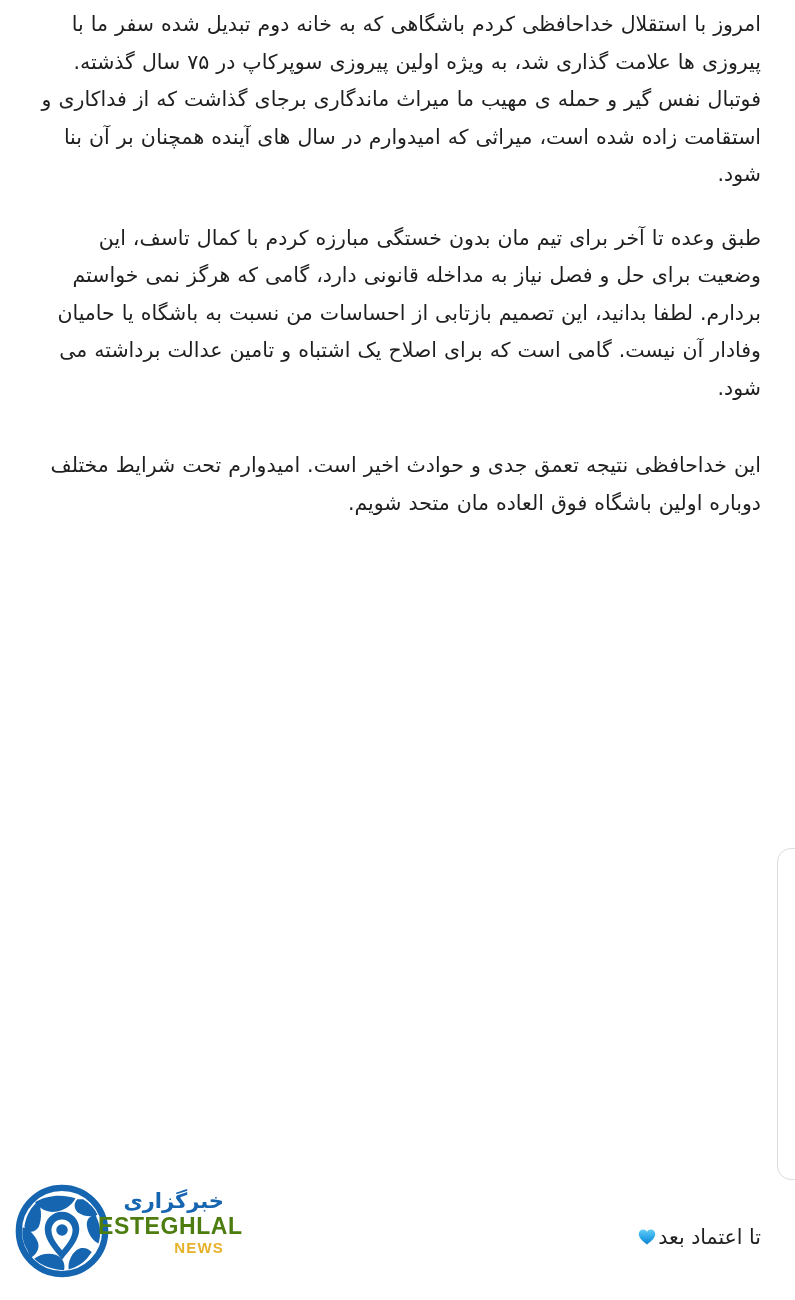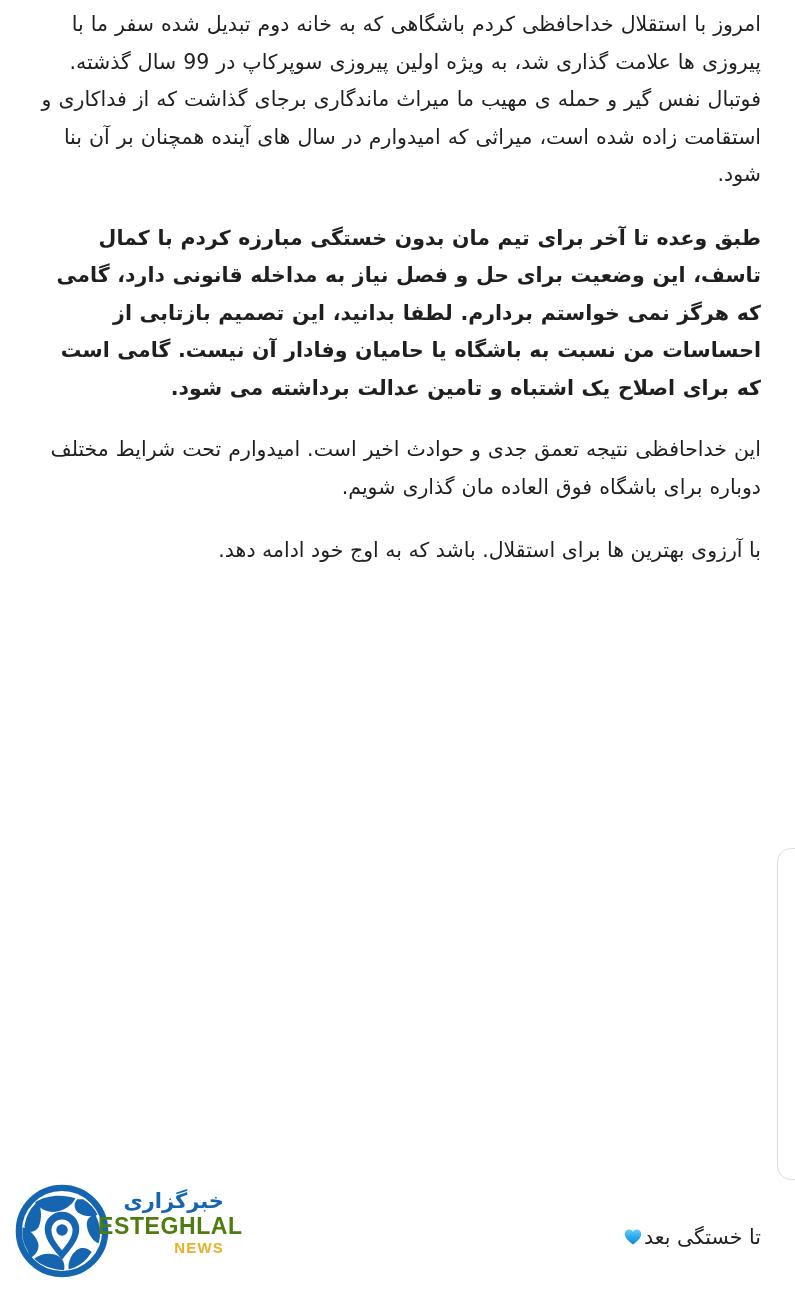--- a/index.html
+++ b/index.html
@@ -70,21 +70,21 @@
   .para {
     font-size: 20.5px;
     line-height: 1.83;
     color: #1f1f1f;
     margin: 0 0 26px 0;
     direction: rtl;
     text-align: right;
     word-spacing: 0.5px;
   }
 
-  .para.tight { margin-bottom: 24px; font-weight: bold; }
+  .para.tight { margin-bottom: 40px; }
 
   .para-final {
     font-size: 20.5px;
     line-height: 1.83;
     color: #1f1f1f;
     margin: 0;
     direction: rtl;
     text-align: right;
   }
 
@@ -169,35 +169,34 @@
 </head>
 <body>
 
 <div id="page">
 
   <div class="panel-edge"></div>
 
   <div class="content">
 
 
-    <p class="para">امروز با استقلال خداحافظی کردم باشگاهی که به خانه دوم تبدیل شده سفر ما با پیروزی ها علامت گذاری شد، به ویژه اولین پیروزی سوپرکاپ در 99 سال گذشته. فوتبال نفس گیر و حمله ی مهیب ما میراث ماندگاری برجای گذاشت که از فداکاری و استقامت زاده شده است، میراثی که امیدوارم در سال های آینده همچنان بر آن بنا شود.</p>
+    <p class="para">امروز با استقلال خداحافظی کردم باشگاهی که به خانه دوم تبدیل شده سفر ما با پیروزی ها علامت گذاری شد، به ویژه اولین پیروزی سوپرکاپ در ۷۵ سال گذشته. فوتبال نفس گیر و حمله ی مهیب ما میراث ماندگاری برجای گذاشت که از فداکاری و استقامت زاده شده است، میراثی که امیدوارم در سال های آینده همچنان بر آن بنا شود.</p>
 
 
 
     <p class="para tight">طبق وعده تا آخر برای تیم مان بدون خستگی مبارزه کردم با کمال تاسف، این وضعیت برای حل و فصل نیاز به مداخله قانونی دارد، گامی که هرگز نمی خواستم بردارم. لطفا بدانید، این تصمیم بازتابی از احساسات من نسبت به باشگاه یا حامیان وفادار آن نیست. گامی است که برای اصلاح یک اشتباه و تامین عدالت برداشته می شود.</p>
 
 
-    <p class="para">این خداحافظی نتیجه تعمق جدی و حوادث اخیر است. امیدوارم تحت شرایط مختلف دوباره برای باشگاه فوق العاده مان گذاری شویم.</p>
-
-    <p class="para-final">با آرزوی بهترین ها برای استقلال. باشد که به اوج خود ادامه دهد.</p>
+    <p class="para">این خداحافظی نتیجه تعمق جدی و حوادث اخیر است. امیدوارم تحت شرایط مختلف دوباره اولین باشگاه فوق العاده مان متحد شویم.</p>
+
 
   </div>
 
   <div class="signoff">
-    <span>تا خستگی بعد</span><span class="heart"><svg viewBox="0 0 24 24" width="22" height="22" aria-hidden="true">
+    <span>تا اعتماد بعد</span><span class="heart"><svg viewBox="0 0 24 24" width="22" height="22" aria-hidden="true">
           <defs>
             <linearGradient id="hg" x1="0" y1="0" x2="0" y2="1">
               <stop offset="0%" stop-color="#62cdf5"></stop>
               <stop offset="55%" stop-color="#2aa5e8"></stop>
               <stop offset="100%" stop-color="#1282cf"></stop>
             </linearGradient>
           </defs>
           <path d="M12 21.2C7.3 17.6 3 14.3 3 9.9 3 7 5.2 5 7.8 5c1.7 0 3.3.9 4.2 2.3C12.9 5.9 14.5 5 16.2 5 18.8 5 21 7 21 9.9c0 4.4-4.3 7.7-9 11.3z" fill="url(#hg)"></path>
         </svg></span>
   </div>

